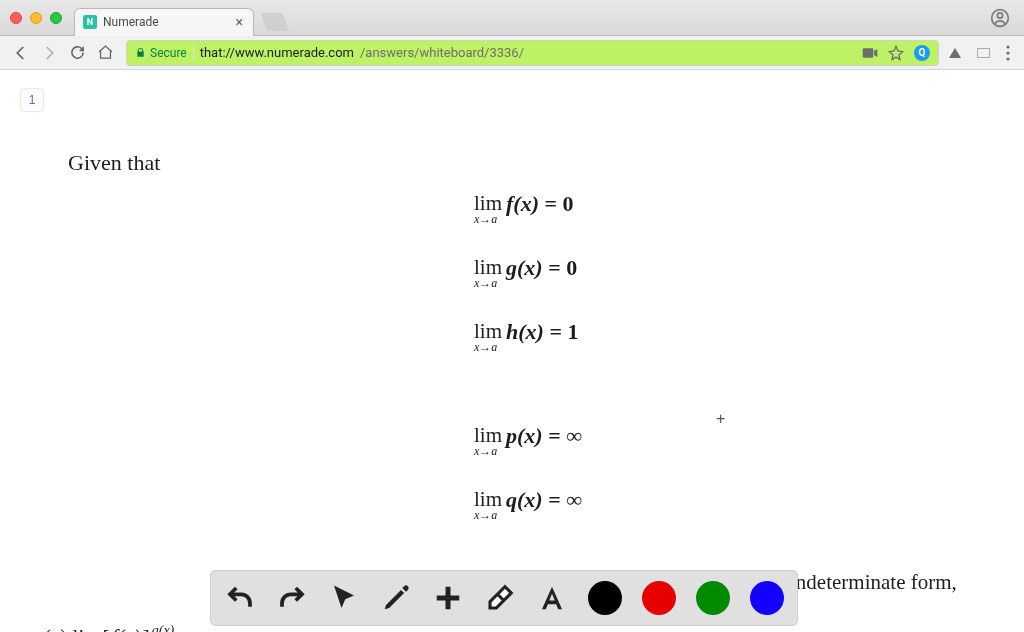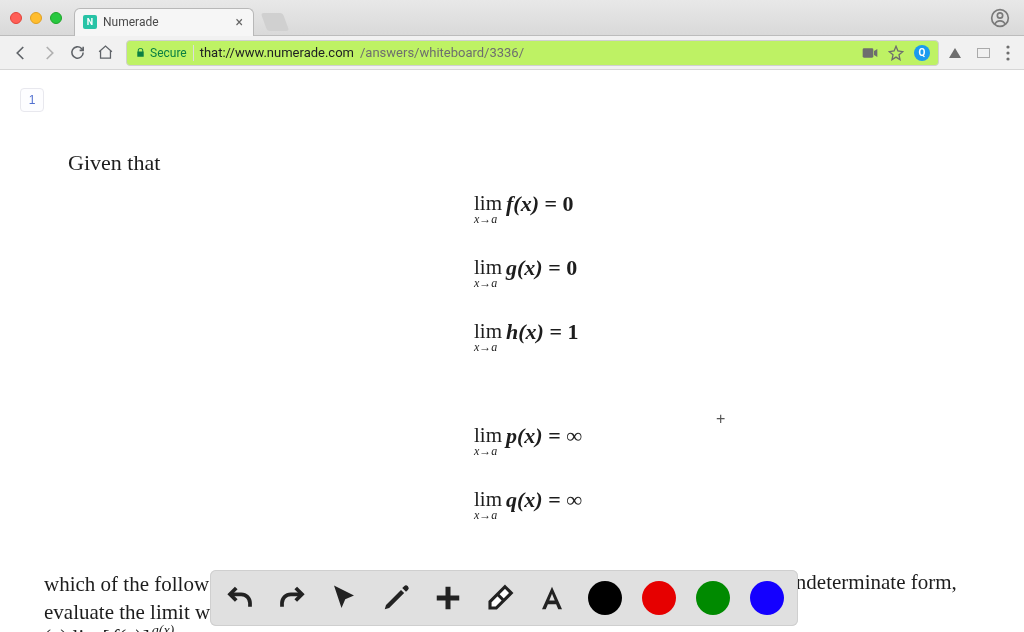--- a/index.html
+++ b/index.html
@@ -278,24 +278,20 @@
       <div class="limcol">
         <span class="lim-lbl">lim</span>
         <span class="sub">x→a</span>
       </div>
       <span class="eqpart"><span class="fn">q(x)</span><span class="infty"> = ∞</span></span>
     </div>
   </div>
 
   <div class="plus-cursor">+</div>
 
-  <div class="follow-text">
-    <span>which of the follow</span><br>
-    <span>evaluate the limit w</span>
-  </div>
   <div class="indet-text">indeterminate form,</div>
 
   <div class="part-a">
     <span>(a) lim</span>
     <span class="bracket">[</span>
     <span class="fn" style="font-style:italic">f(x)</span>
     <span class="bracket">]</span>
     <span class="sup">g(x)</span>
   </div>
 

